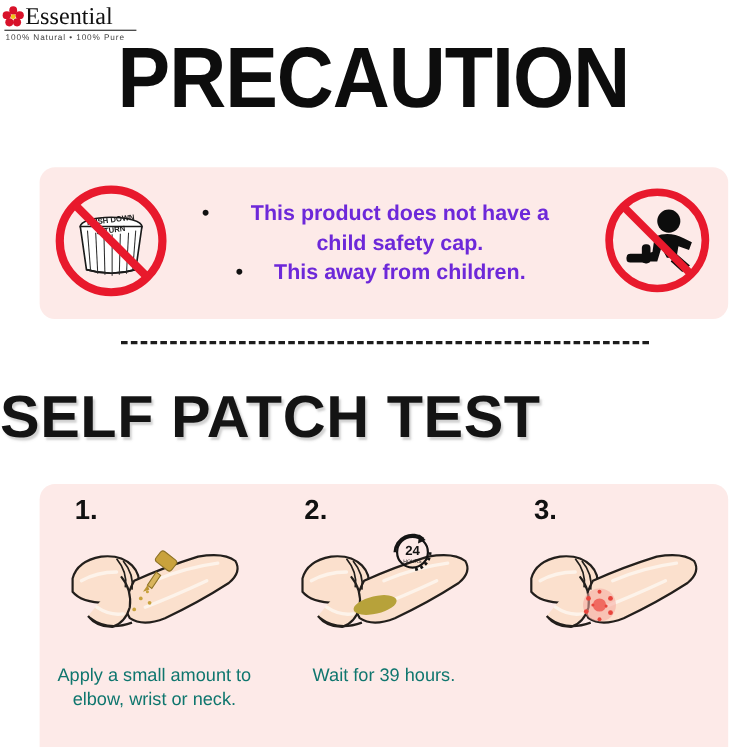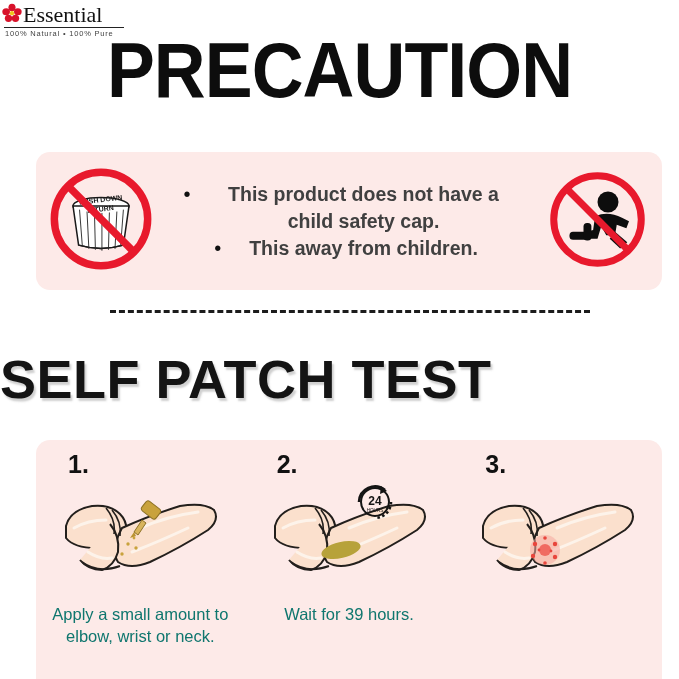--- a/index.html
+++ b/index.html
@@ -25,21 +25,21 @@
   .logo-line1 {
     font-family: "Liberation Serif", serif;
     font-size: 22px;
     line-height: 22px;
     color: #111;
     letter-spacing: 0px;
     padding-left: 2px;
   }
   .logo-row2 {
     display: flex;
-    align-items: flex-start;
+    align-items: center;
     margin-top: -1px;
   }
   .logo-flower {
     width: 20px;
     height: 20px;
     flex: 0 0 20px;
     margin-right: 1px;
   }
   .logo-line2 {
     font-family: "Liberation Serif", serif;
@@ -126,21 +126,21 @@
     font-size: 20px;
     line-height: 27px;
     color: #111;
     margin-right: 28px;
     margin-left: -6px;
   }
   .bullet-copy {
     font-size: 19.5px;
     line-height: 27px;
     font-weight: bold;
-    color: #404040;
+    color: #6d28d9;
     max-width: 290px;
   }
   .bullet-row.second .bullet-copy { max-width: 320px; }
 
   
   .divider {
     position: absolute;
     left: 110px;
     top: 310px;
     width: 480px;

